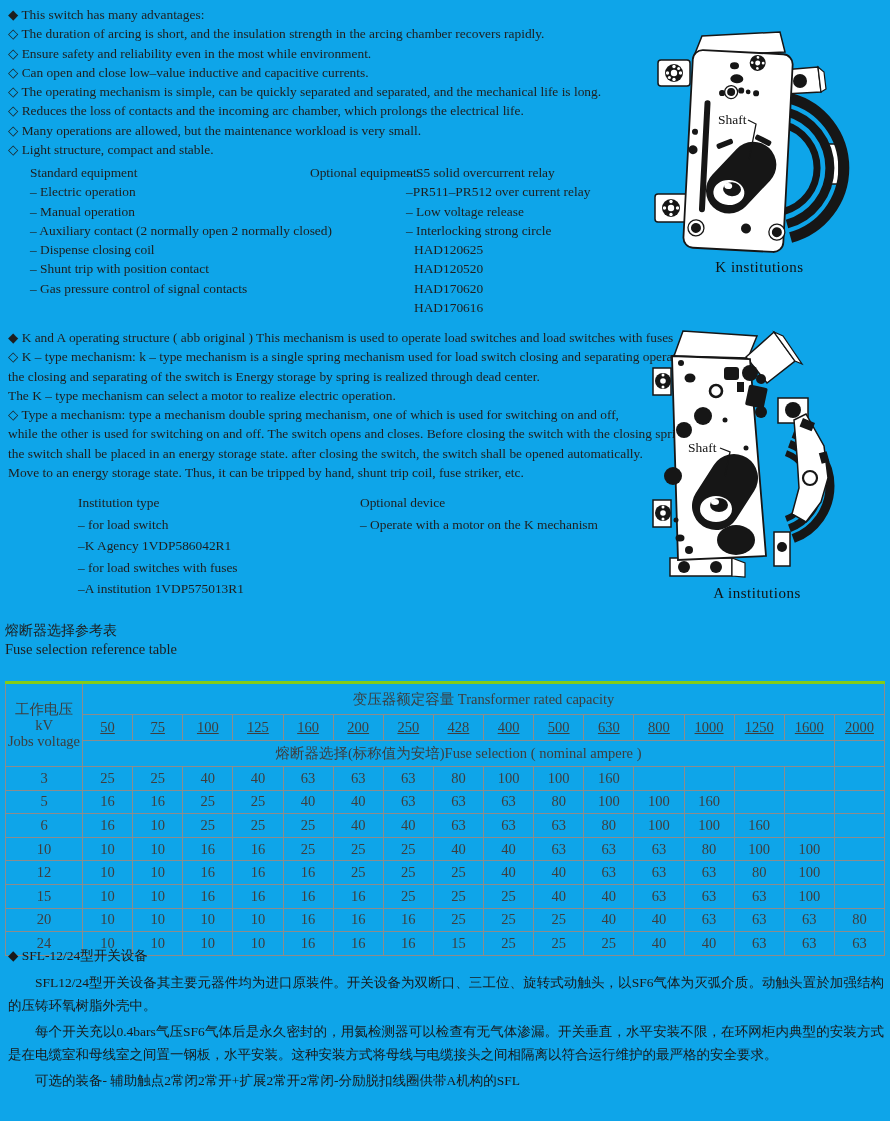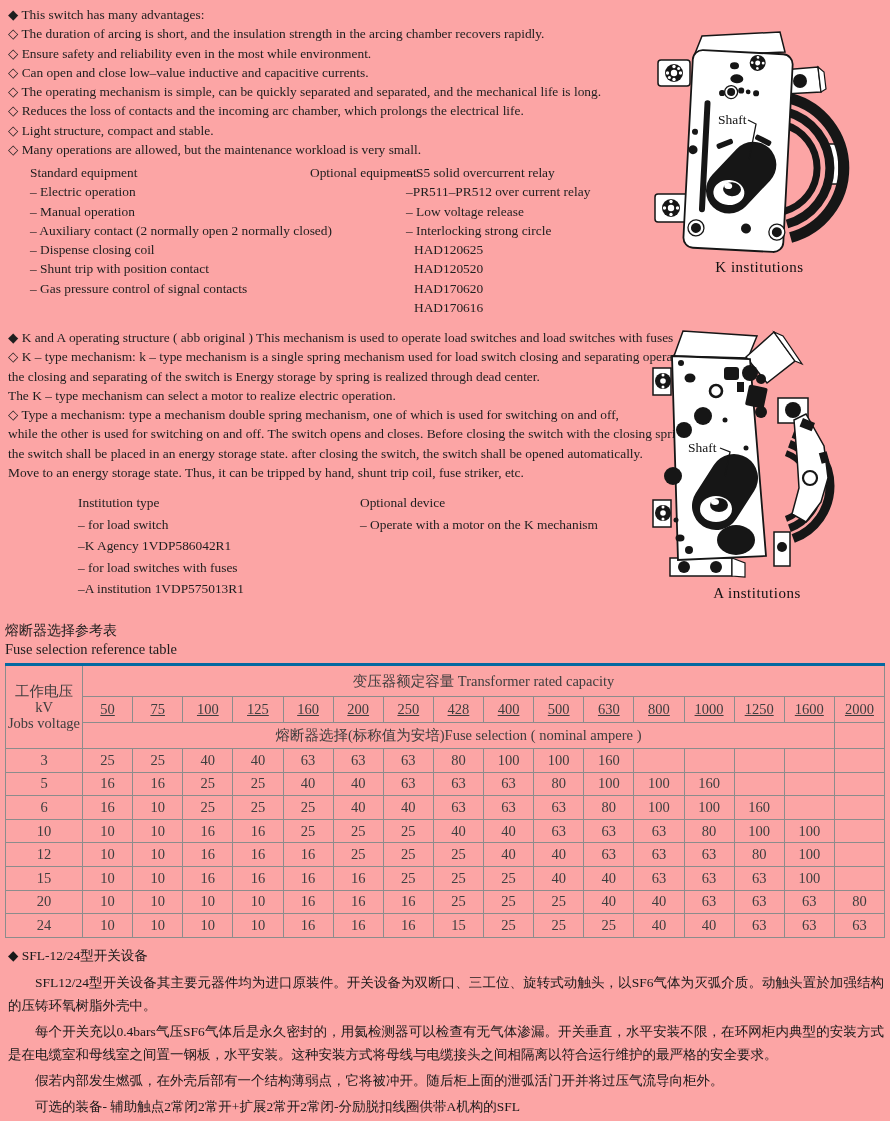--- a/index.html
+++ b/index.html
@@ -1,38 +1,38 @@
 <!DOCTYPE html>
 <html><head>
 <meta charset="utf-8">
 <style>
   html,body{margin:0;padding:0;background:#fff;}
-  .page{position:relative;width:890px;height:1121px;background:#fca5a5;overflow:hidden;
+  .page{position:relative;width:890px;height:1121px;background:#0ea5e9;overflow:hidden;
         font-family:"Liberation Serif","DejaVu Serif",serif;color:#1e1e1e;}
   .line{line-height:19.3px;font-size:13.4px;white-space:nowrap;}
   .adv{position:absolute;left:8px;top:5px;width:650px;}
   .equip-left{position:absolute;left:30px;top:163px;width:290px;}
   .equip-left .line{line-height:19.3px;}
   .equip-right{position:absolute;left:310px;top:163px;width:330px;display:flex;align-items:flex-start;}
   .opt-intro{flex:none;width:96px;font-size:13.4px;line-height:19.3px;white-space:nowrap;}
   .opt-items .line{line-height:19.3px;}
   .opt-items div:nth-child(n+5){padding-left:8px;}
   .mech{position:absolute;left:8px;top:328px;width:650px;}
   .inst-left{position:absolute;left:30px;top:492px;width:280px;}
   .inst-left .line, .inst-right .line{line-height:21.6px;margin-left:48px;}
   .inst-right{position:absolute;left:312px;top:492px;width:320px;}
   .figure{position:absolute;text-align:center;}
   .fig-k{left:632px;top:26px;width:255px;}
   .fig-a{left:626px;top:328px;width:262px;}
   .fig-caption{font-size:15px;color:#111;margin-top:1px;letter-spacing:0.5px;}
   .table-sec{position:absolute;left:5px;top:622px;width:880px;}
   .tbl-title-zh{font-size:14px;line-height:18px;}
-  .tbl-title-en{font-size:14.5px;line-height:18px;margin-bottom:5px;}
+  .tbl-title-en{font-size:14.5px;line-height:18px;margin-bottom:23px;}
   table.fuse{border-collapse:collapse;width:880px;table-layout:fixed;
-             border-top:3px solid #0369a1;}
+             border-top:3px solid #84cc16;}
   table.fuse th,table.fuse td{border:1px solid #8c8c8c;font-weight:normal;
              font-size:14.5px;color:#3e3e3e;text-align:center;padding:0;}
   th.corner{width:77px;font-size:13.5px;color:#2e2e2e;line-height:16px;}
   th.caphead{text-align:left;padding-left:8px;height:30px;font-size:14px;color:#2e2e2e;}
   tr.cap-row th{height:25px;text-decoration:underline;}
   th.selhead{text-align:left;padding-left:8px;height:25px;font-size:14px;color:#2e2e2e;}
   table.fuse tbody td{height:22.6px;}
   .sfl{position:absolute;left:8px;top:944px;width:876px;font-size:13.5px;color:#191919;}
   .sfl-title{line-height:24px;white-space:nowrap;}
   .sfl p{margin:3px 0 0 0;text-indent:2em;line-height:23px;text-align:justify;}
@@ -44,22 +44,22 @@
 <div class="page">
 
   <div class="adv">
     <div class="line">◆ This switch has many advantages:</div>
     <div>
         <div class="line">◇ The duration of arcing is short, and the insulation strength in the arcing chamber recovers rapidly.</div>
         <div class="line">◇ Ensure safety and reliability even in the most while environment.</div>
         <div class="line">◇ Can open and close low–value inductive and capacitive currents.</div>
         <div class="line">◇ The operating mechanism is simple, can be quickly separated and separated, and the mechanical life is long.</div>
         <div class="line">◇ Reduces the loss of contacts and the incoming arc chamber, which prolongs the electrical life.</div>
+        <div class="line">◇ Many operations are allowed, but the maintenance workload is very small.</div>
         <div class="line">◇ Light structure, compact and stable.</div>
-        <div class="line">◇ Many operations are allowed, but the maintenance workload is very small.</div>
       </div>
   </div>
 
   <div class="equip-left">
     <div class="line">Standard equipment</div>
     <div>
         <div class="line">– Electric operation</div>
         <div class="line">– Manual operation</div>
         <div class="line">– Auxiliary contact (2 normally open 2 normally closed)</div>
         <div class="line">– Dispense closing coil</div>
@@ -465,18 +465,17 @@
           </tr>
         </tbody>
     </table>
   </div>
 
   <div class="sfl">
     <div class="sfl-title">◆ SFL-12/24型开关设备</div>
     <div>
         <p>SFL12/24型开关设备其主要元器件均为进口原装件。开关设备为双断口、三工位、旋转式动触头，以SF6气体为灭弧介质。动触头置於加强结构的压铸环氧树脂外壳中。</p>
         <p>每个开关充以0.4bars气压SF6气体后是永久密封的，用氦检测器可以检查有无气体渗漏。开关垂直，水平安装不限，在环网柜内典型的安装方式是在电缆室和母线室之间置一钢板，水平安装。这种安装方式将母线与电缆接头之间相隔离以符合运行维护的最严格的安全要求。</p>
-        <p>假若内部发生燃弧，在外壳后部有一个结构薄弱点，它将被冲开。随后柜上面的泄弧活门开并将过压气流导向柜外。</p>
         <p>可选的装备- 辅助触点2常闭2常开+扩展2常开2常闭-分励脱扣线圈供带A机构的SFL</p>
       </div>
   </div>
 
 </div>
 
 </body></html>

